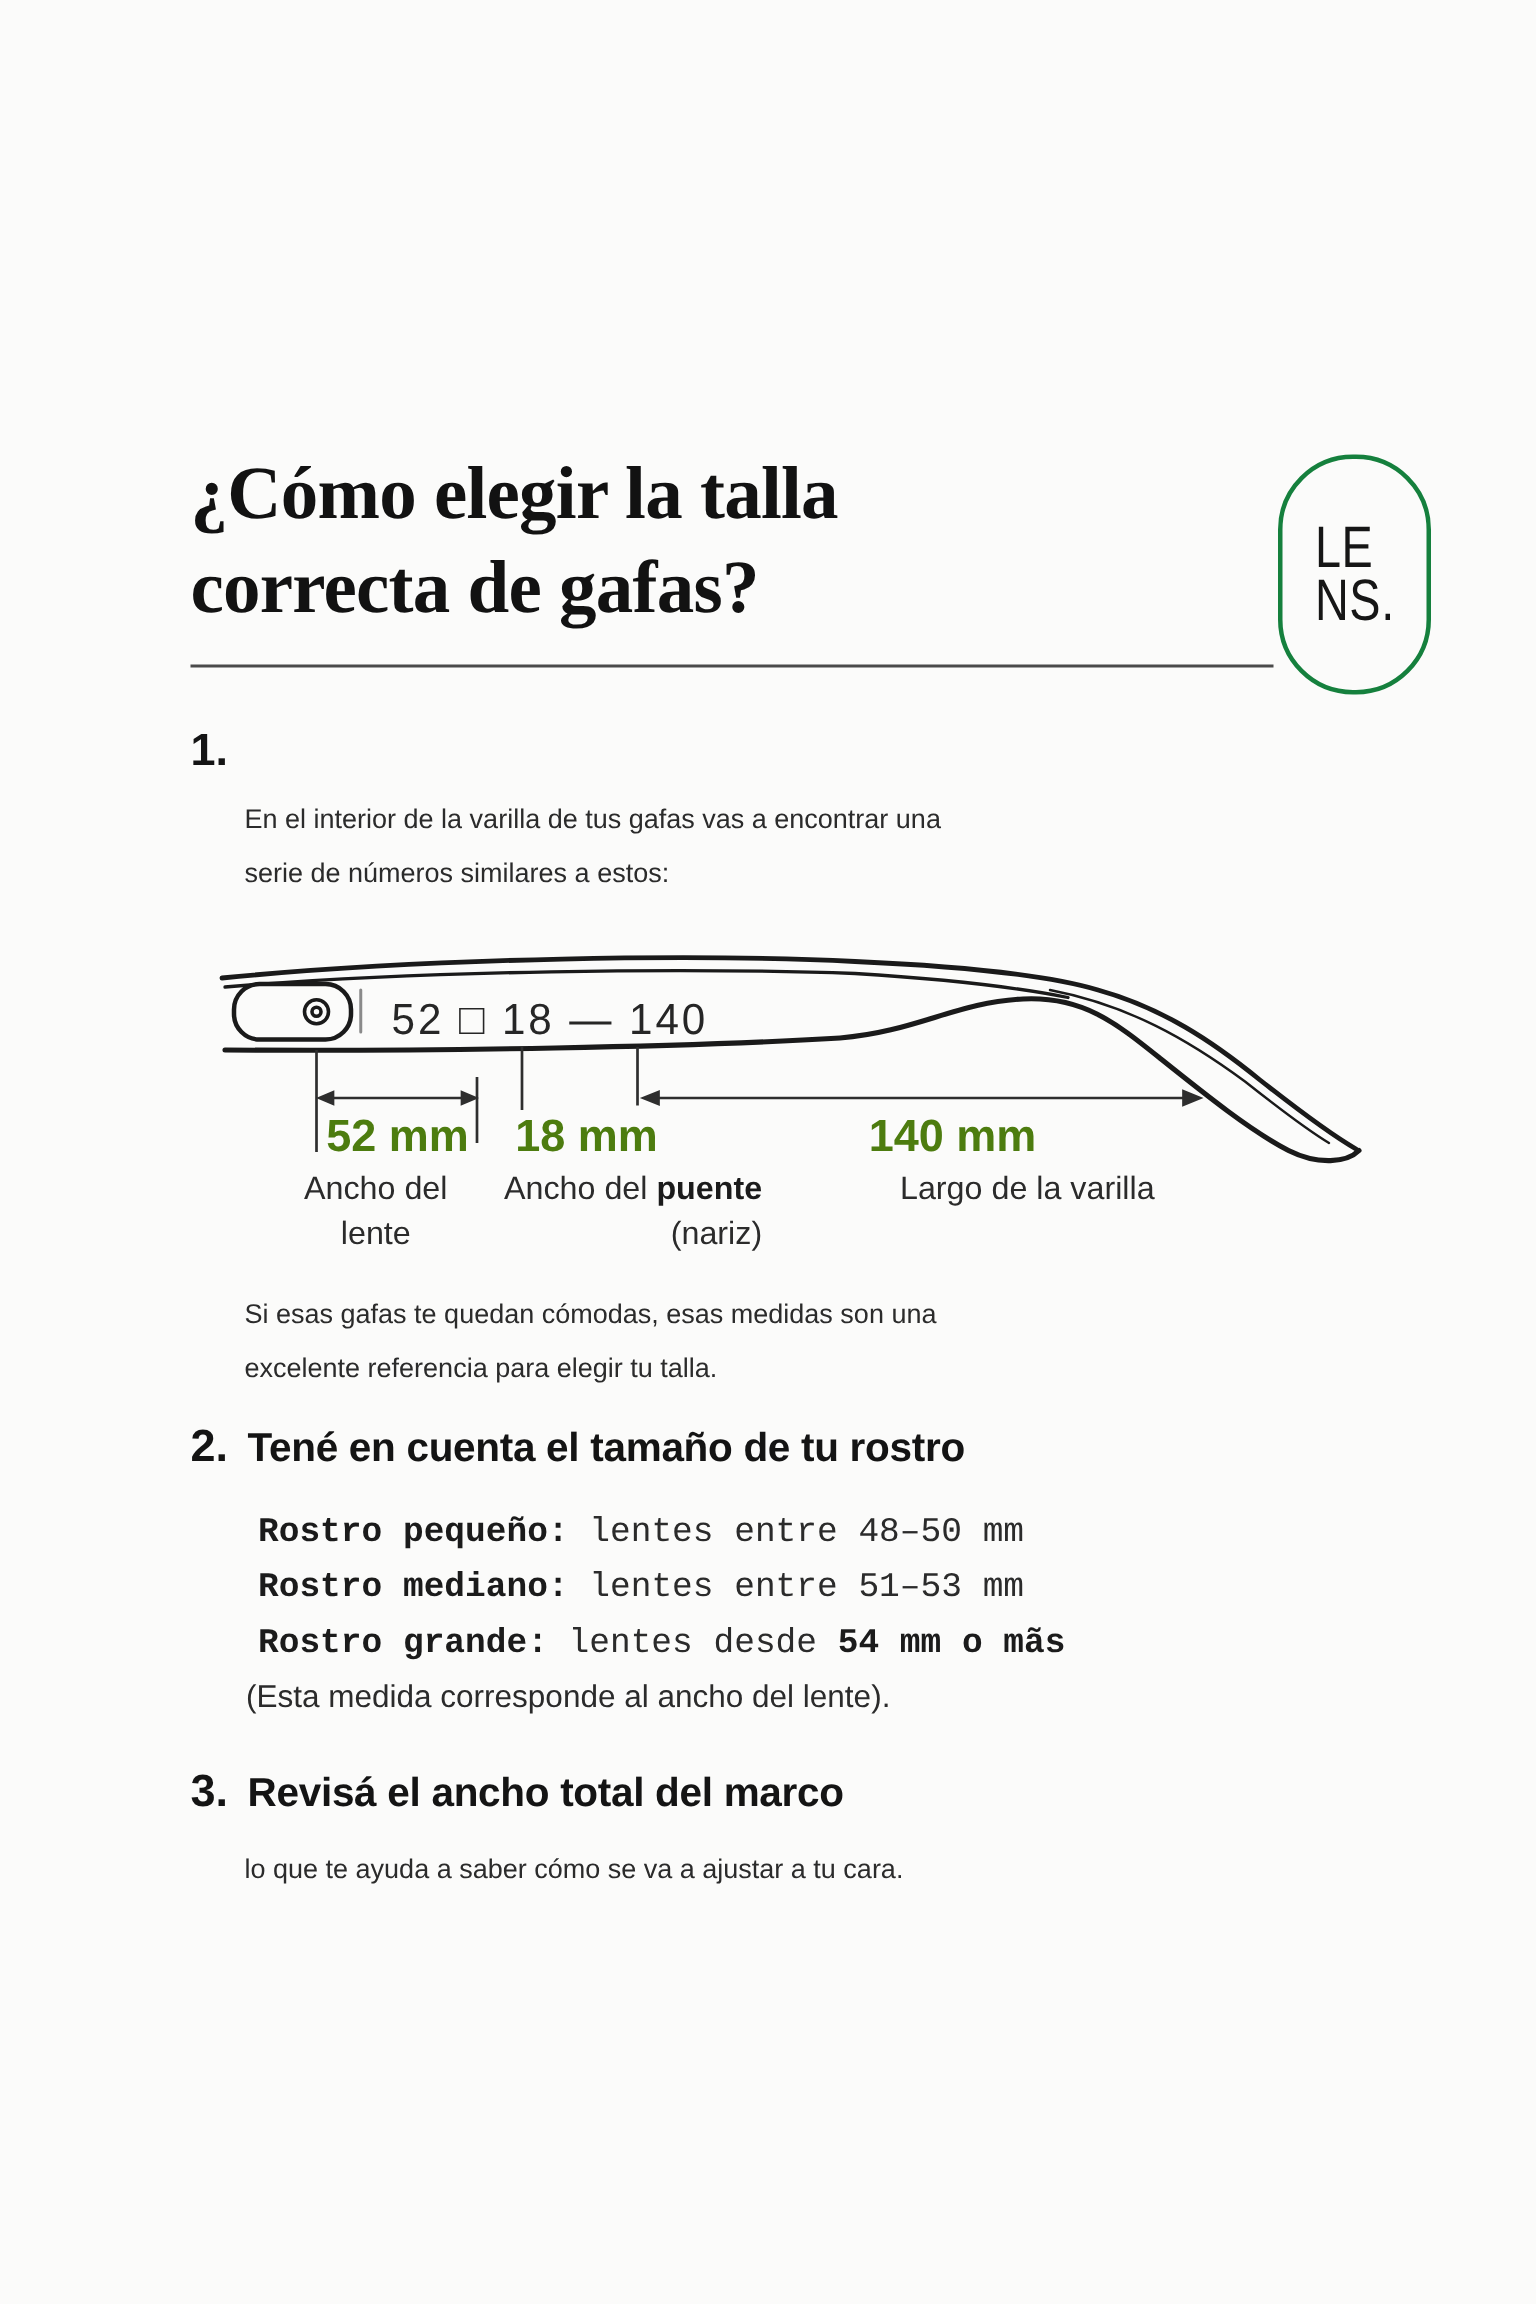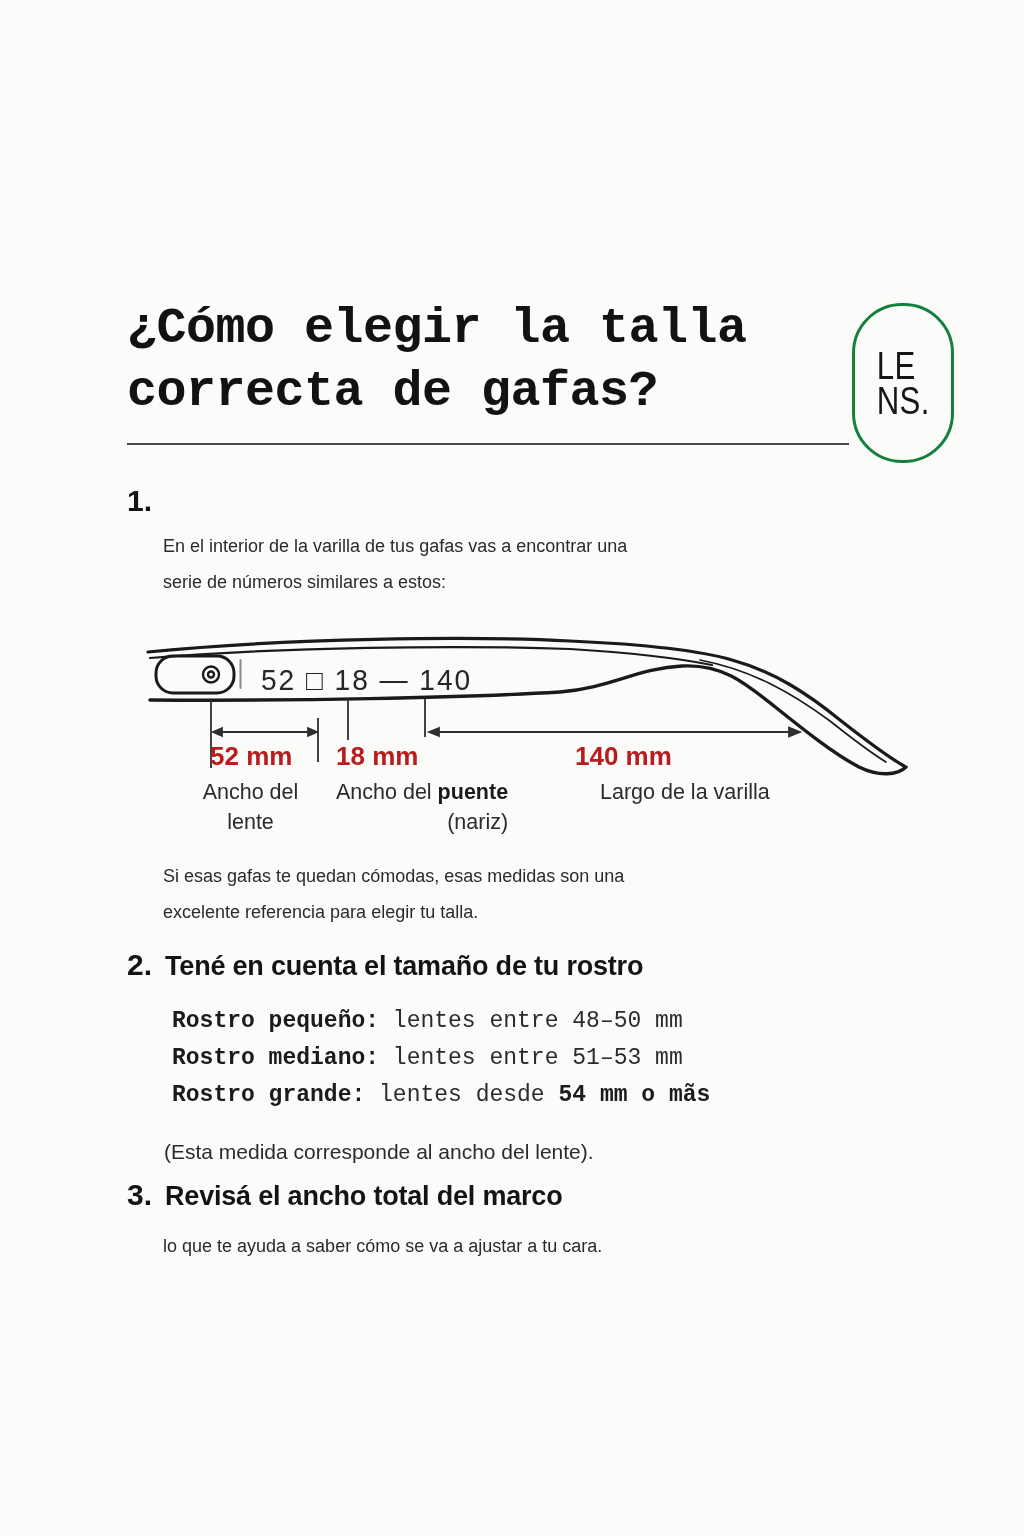--- a/index.html
+++ b/index.html
@@ -4,21 +4,21 @@
 <style>
   html,body{margin:0;padding:0;background:#e8e8e8;}
   .canvas{
     position:relative;width:1024px;height:1536px;margin:0 auto;
     background:#fbfbfa;overflow:hidden;
     font-family:"Liberation Sans","DejaVu Sans",sans-serif;color:#1f1f1f;
   }
   
   .title{
     position:absolute;left:127px;top:297px;
-    font-family:Liberation Mono, monospace;
+    font-family:Liberation Serif, serif;
     font-weight:700;font-size:50px;line-height:63px;
     color:#121212;letter-spacing:-0.5px;white-space:nowrap;
   }
   .logo{
     position:absolute;left:852px;top:303px;width:96px;height:154px;
     border:3px solid #15803d;border-radius:50px;
     display:flex;align-items:center;justify-content:center;background:transparent;
   }
   .logo-inner{
     transform:scaleX(0.8);transform-origin:center;
@@ -27,29 +27,29 @@
   }
   .divider{position:absolute;left:127px;top:443px;width:722px;height:0;border-top:2px solid #4a4a4a;}
   
   .sec-head{position:absolute;left:127px;display:flex;align-items:baseline;gap:13px;color:#141414;white-space:nowrap;}
   .sec-num{font-size:30px;font-weight:700;}
   .sec-title{font-size:27px;font-weight:700;letter-spacing:-0.2px;}
   
   .para{position:absolute;left:163px;font-size:18px;line-height:36px;color:#2b2b2b;white-space:nowrap;}
   .list{position:absolute;left:172px;font-size:23px;line-height:37px;color:#2b2b2b;white-space:nowrap;font-family:Liberation Mono, monospace;}
   .list b,.b{font-weight:700;color:#1b1b1b;}
-  .note{position:absolute;left:164px;font-size:21px;color:#2b2b2b;white-space:nowrap;margin-top:20px;}
+  .note{position:absolute;left:164px;font-size:21px;color:#2b2b2b;white-space:nowrap;}
   
   .figure{position:absolute;left:140px;top:620px;width:830px;height:240px;}
   .figure svg{position:absolute;left:0;top:0;}
   .engraving{
     position:absolute;left:121px;top:44px;font-size:29px;letter-spacing:2px;
     color:#262626;white-space:nowrap;transform:scaleX(0.97);transform-origin:left center;
   }
-  .dim-value{position:absolute;top:121px;font-size:26px;font-weight:700;color:#b91c1c;text-align:left;white-space:nowrap;}
+  .dim-value{position:absolute;top:121px;font-size:30px;font-weight:700;color:#4d7c0f;text-align:center;white-space:nowrap;}
   .dim-label{position:absolute;top:157px;font-size:21.5px;line-height:30px;color:#2b2b2b;white-space:nowrap;text-align:right;}
   .center{text-align:center;}
 </style>
 </head>
 <body>
 
 <div class="canvas">
 
   <div class="title">
     <div>¿Cómo elegir la talla</div>

